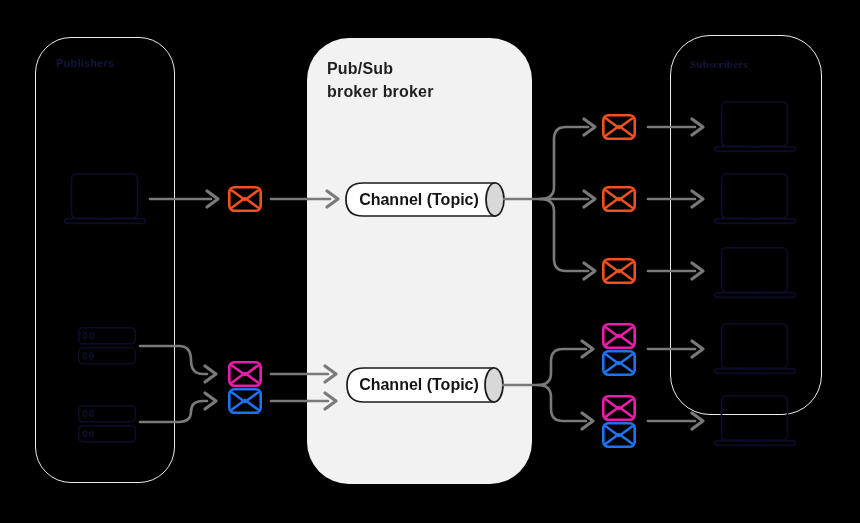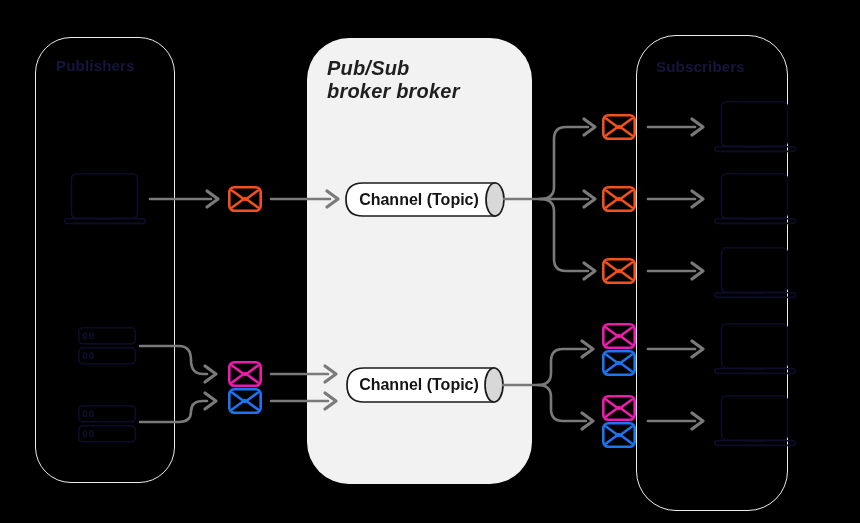--- a/index.html
+++ b/index.html
@@ -15,43 +15,42 @@
     background: var(--background, #000);
     overflow: hidden;
   }
   .panel { position: absolute; box-sizing: border-box; }
   .panel-outline {
     border: 1.6px solid var(--box_outline, #EDEDED);
     border-radius: 36px;
     background: transparent;
   }
   .publishers-box { left: 35px; top: 37px; width: 140px; height: 446px; }
-  .subscribers-box { left: 636px; top: 35px; width: 152px; height: 476px; border-radius: 40px; }
+  .subscribers-box { left: 670px; top: 35px; width: 152px; height: 380px; border-radius: 40px; font-family: Liberation Serif, serif; }
   .broker-box {
     left: 307px; top: 38px; width: 225px; height: 446px;
     background: var(--broker_fill, #F2F2F2);
     border-radius: 42px;
   }
   .panel-title {
     position: absolute;
     white-space: nowrap;
     letter-spacing: 0.2px;
   }
   .navy-title {
     left: 20px; top: 19px;
-    font-size: 15px; font-weight: 600;
+    font-size: 11px; font-weight: 600;
     color: var(--heading_navy, #15153D);
   }
   .subscribers-box .navy-title { left: 19px; top: 22px; }
   .broker-title {
     left: 20px; top: 19px;
-    font-size: 20px; font-weight: 700;
+    font-size: 16px; font-weight: 700;
     line-height: 23px;
     color: var(--broker_text, #1F1F1F);
-    font-style: italic;
   }
   .broker-title .line { display: block; }
   svg.overlay { position: absolute; left: 0; top: 0; z-index: 2; }
 
   
   .flow {
     stroke: var(--arrow_gray, #7A7A7A);
     stroke-width: 2.6;
     fill: none;
     stroke-linecap: round;

